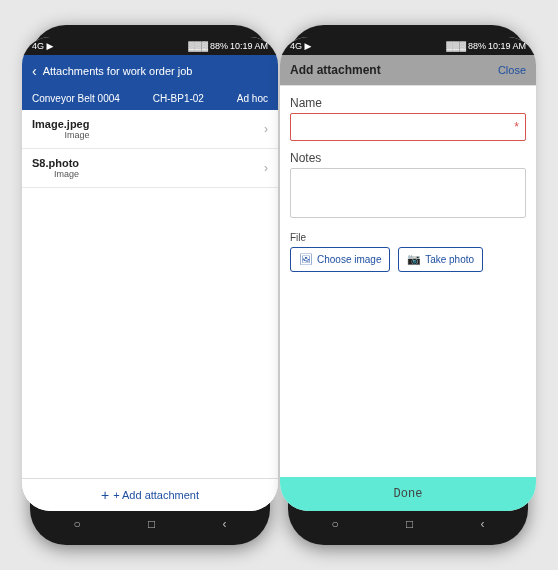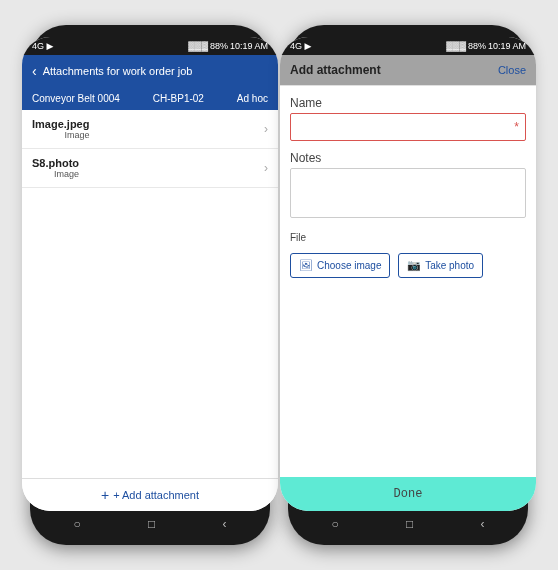--- a/index.html
+++ b/index.html
@@ -175,21 +175,21 @@
       width: 100%;
       height: 50px;
       border: 1px solid #ccc;
       border-radius: 2px;
       resize: none;
       font-size: 11px;
       padding: 4px 6px;
       outline: none;
     }
 
-    .file-label { font-size: 10px; color: #444; margin-bottom: 10px; display: block; }
+    .file-label { font-size: 10px; color: #444; margin-bottom: 4px; display: block; }
 
     .file-buttons {
       display: flex;
       gap: 8px;
     }
 
     .file-btn {
       border: 1.5px solid #1e4fa0;
       color: #1e4fa0;
       background: #fff;

